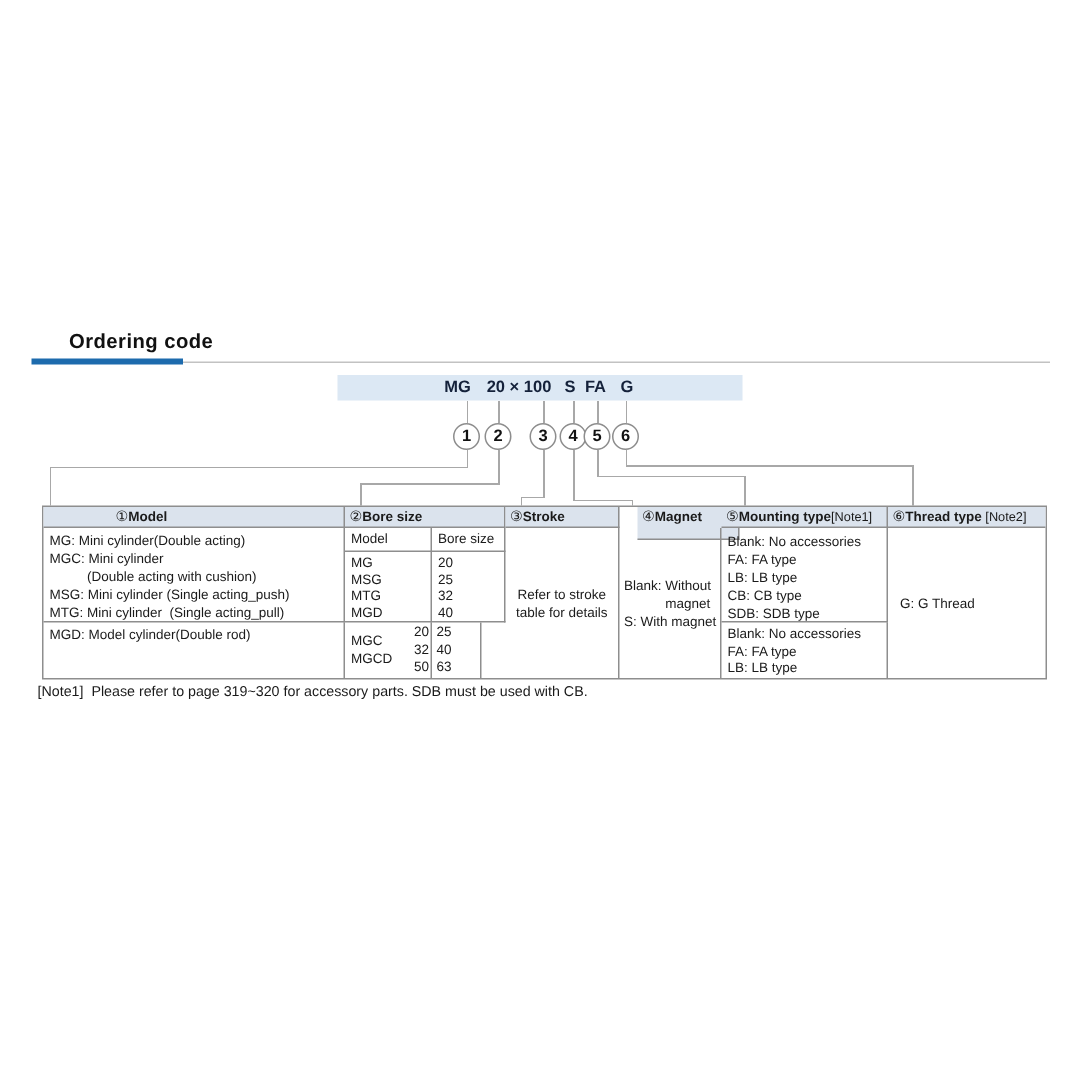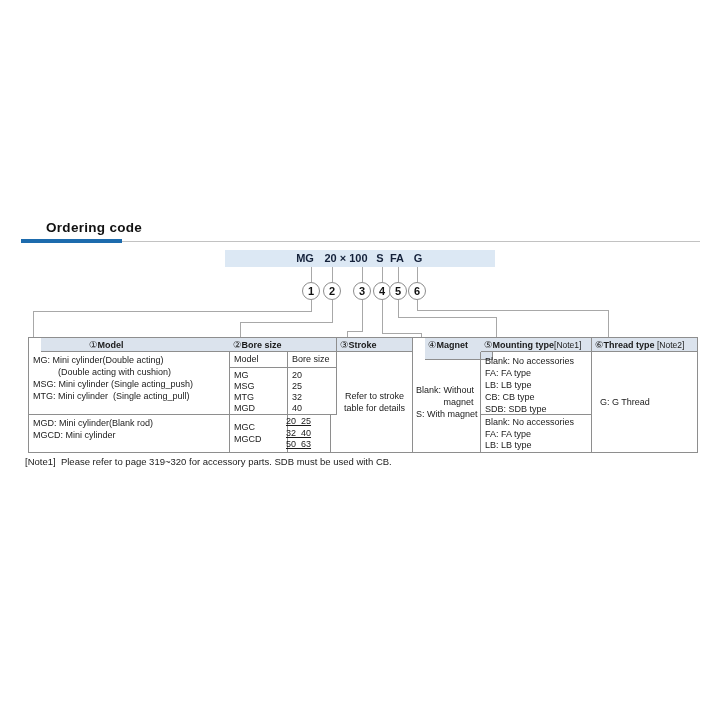--- a/index.html
+++ b/index.html
@@ -72,63 +72,63 @@
 
 <div class="abs marker" style="left:302px; top:282px;">1</div>
 <div class="abs marker" style="left:323px; top:282px;">2</div>
 <div class="abs marker" style="left:353px; top:282px;">3</div>
 <div class="abs marker" style="left:373px; top:282px;">4</div>
 <div class="abs marker" style="left:389px; top:282px;">5</div>
 <div class="abs marker" style="left:408px; top:282px;">6</div>
 
 <div class="abs otable">
 
-  <div class="cell hcell b-r b-b" style="left:12px;   top:0; width:201px; height:14px;padding-left:48px;">
+  <div class="cell hcell b-r b-b" style="left:0;   top:0; width:201px; height:14px;padding-left:48px;">
     <span class="hnum">①</span><span>Model</span></div>
   <div class="cell hcell b-r b-b" style="left:201px; top:0; width:107px; height:14px;">
     <span class="hnum">②</span><span>Bore size</span></div>
   <div class="cell hcell b-r b-b" style="left:308px; top:0; width:76px; height:14px;">
     <span class="hnum">③</span><span>Stroke</span></div>
   <div class="cell hcell b-r b-b" style="left:396px; top:0; width:68px; height:22px;">
     <span class="hnum">④</span><span>Magnet</span></div>
   <div class="cell hcell b-r b-b" style="left:452px; top:0; width:111px; height:14px;">
     <span class="hnum">⑤</span><span>Mounting type</span><span class="hnote">[Note1]</span></div>
   <div class="cell hcell b-b" style="left:563px; top:0; width:105px; height:14px;">
     <span class="hnum">⑥</span><span>Thread type</span><span class="hnote"> [Note2]</span></div>
 
   <div class="cell b-r b-b pad" style="left:0; top:14px; width:201px; height:63px;">
       <div class="ln">MG: Mini cylinder(Double acting)</div>
+      <div class="ln">MGC: Mini cylinder</div>
       <div class="ln">          (Double acting with cushion)</div>
       <div class="ln">MSG: Mini cylinder (Single acting_push)</div>
       <div class="ln">MTG: Mini cylinder  (Single acting_pull)</div>
     </div>
   <div class="cell b-r pad" style="left:0; top:77px; width:201px; height:37px;">
-      <div class="ln">MGD: Mini cylinder(Blank rod)</div>
-      <div class="ln">MGCD: Mini cylinder</div>
+      <div class="ln">MGD: Model cylinder(Double rod)</div>
     </div>
 
   <div class="cell b-r b-b" style="left:201px; top:14px; width:58px; height:16px; line-height:15px; padding-left:4px;">Model</div>
   <div class="cell b-r b-b" style="left:259px; top:14px; width:49px; height:16px; line-height:15px; padding-left:4px;">Bore size</div>
   <div class="cell b-r b-b pad" style="left:201px; top:30px; width:58px; height:47px; line-height:11px;">
       <div class="ln">MG</div>
       <div class="ln">MSG</div>
       <div class="ln">MTG</div>
       <div class="ln">MGD</div>
     </div>
   <div class="cell b-r b-b pad" style="left:259px; top:30px; width:49px; height:47px; line-height:11px;">
       <div class="ln">20</div>
       <div class="ln">25</div>
       <div class="ln">32</div>
       <div class="ln">40</div>
     </div>
   <div class="cell b-r vcenter" style="left:201px; top:77px; width:58px; height:37px; line-height:11.5px; padding-left:4px;">
       <div class="ln">MGC</div>
       <div class="ln">MGCD</div>
     </div>
-  <div class="cell b-r vcenter" style="left:253px; top:77px; width:49px; height:37px; line-height:11.5px; padding-left:4px;text-decoration:underline;">
+  <div class="cell b-r vcenter" style="left:243px; top:77px; width:49px; height:37px; line-height:11.5px; padding-left:4px;">
       <div class="ln">20  25</div>
       <div class="ln">32  40</div>
       <div class="ln">50  63</div>
     </div>
 
   <div class="cell b-r vcenter hcenter" style="left:308px; top:14px; width:76px; height:100px;">
       <div class="ln">Refer to stroke</div>
       <div class="ln">table for details</div>
     </div>
 

